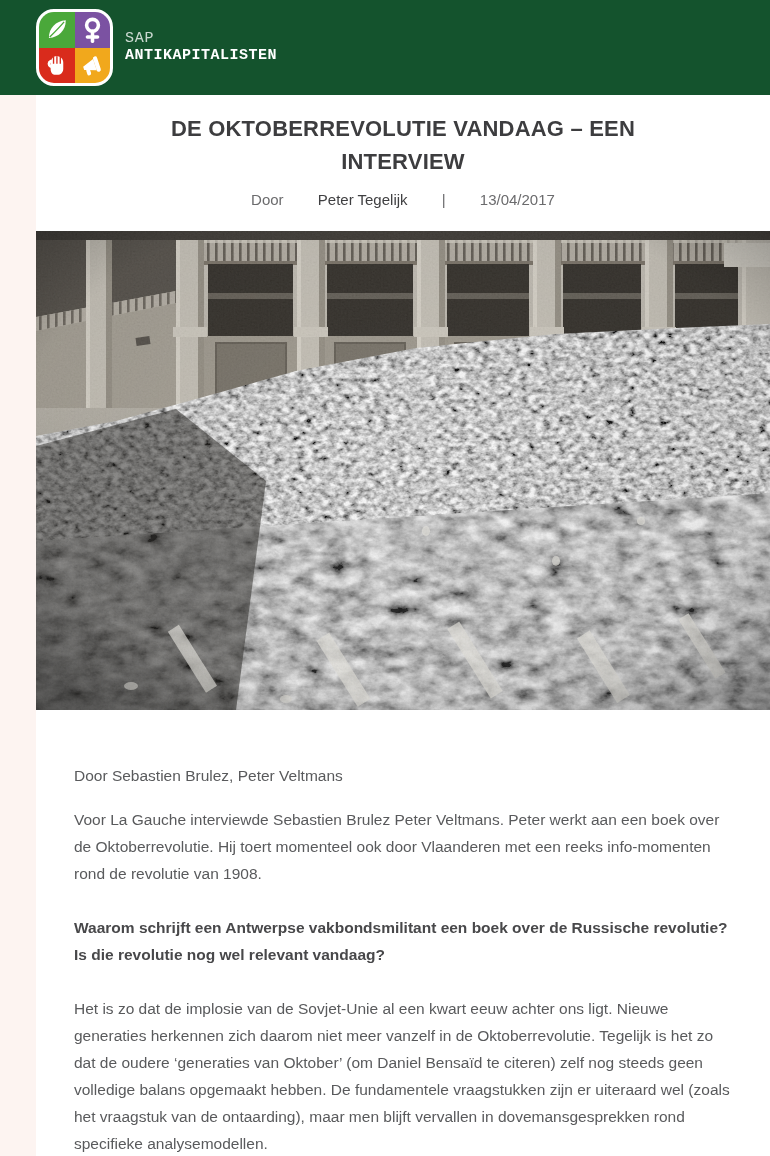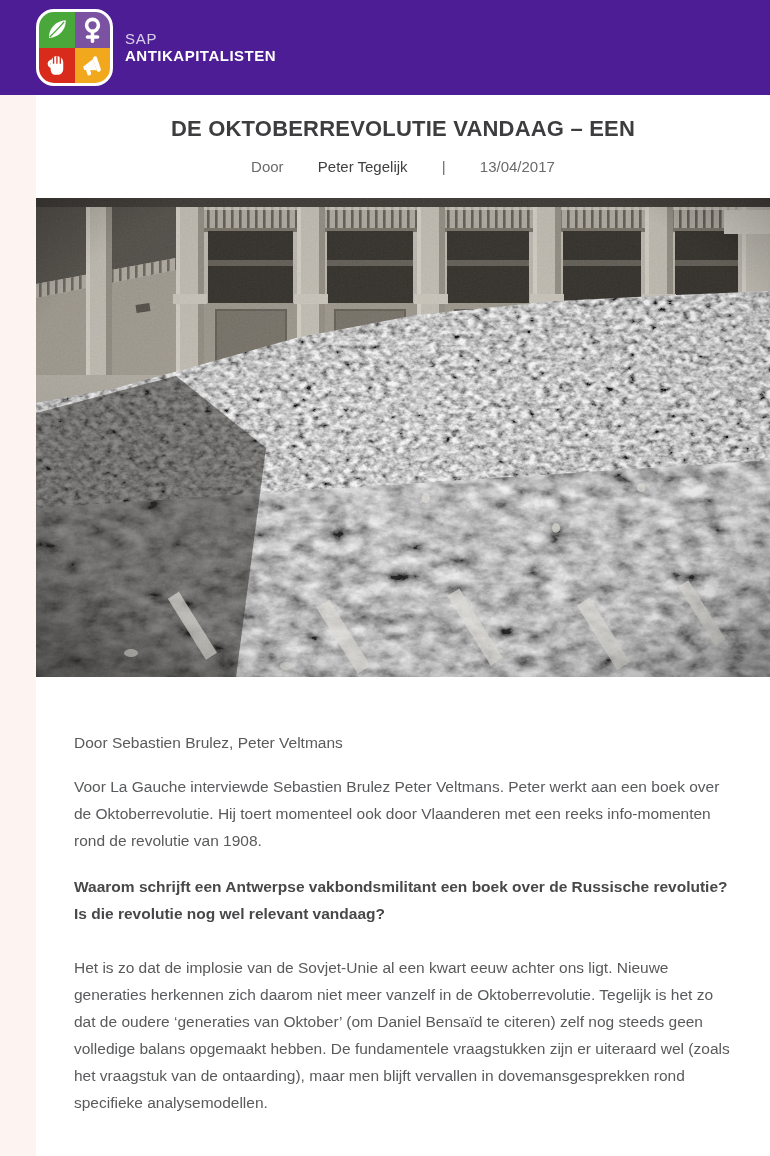--- a/index.html
+++ b/index.html
@@ -3,21 +3,21 @@
 <meta charset="utf-8">
 <style>
   html,body{margin:0;padding:0;}
   body{
     width:770px;height:1156px;overflow:hidden;
     background:#fdf4f1;
     font-family:"Liberation Sans", sans-serif;
     -webkit-font-smoothing:antialiased;
   }
   
-  .site-header{height:95px;background:#4c1d95;position:relative;}
+  .site-header{height:95px;background:#14532d;position:relative;font-family:Liberation Mono, monospace;}
   .logo-wrap{position:absolute;left:36px;top:9px;display:flex;align-items:center;cursor:pointer;}
   .logo-badge{
     width:77px;height:77px;box-sizing:border-box;border:3px solid #fff;border-radius:18px;
     overflow:hidden;display:grid;grid-template-columns:1fr 1fr;grid-template-rows:1fr 1fr;background:#fff;
   }
   .quad{display:flex;align-items:center;justify-content:center;}
   .quad svg{width:27px;height:27px;display:block;}
   .brand{display:flex;flex-direction:column;margin-left:12px;line-height:1.12;}
   .brand-top{color:rgba(255,255,255,.78);font-size:15px;letter-spacing:.8px;}
   .brand-bottom{color:#ffffff;font-size:15px;font-weight:700;letter-spacing:.5px;}
@@ -30,21 +30,21 @@
   .title span{display:block;}
   .byline{text-align:center;margin-top:11px;font-size:15px;line-height:21px;color:#6b6b6d;}
   .byline span{margin:0 15px;}
   .byline .author{color:#3f3f41;cursor:pointer;}
   
   .hero{margin:21px 0 0 0;padding:0;height:479px;width:100%;display:block;overflow:hidden;background:#8f8a80;}
   .hero svg{display:block;width:100%;height:479px;}
   
   .body-text{padding:44px 35px 30px 38px;font-size:15.5px;line-height:27px;color:#595a5c;}
   .body-text p{margin:8px 0 17px 0;}
-  .body-text p.bold{font-weight:700;color:#48484a;margin:19px 0 27px 0;}
+  .body-text p.bold{font-weight:700;color:#48484a;margin:27px 0 27px 0;}
 </style>
 </head>
 <body>
 
 <header class="site-header">
   <div class="logo-wrap">
     <div class="logo-badge">
       <div class="quad" style="background:#4aa83a">
         <svg viewBox="0 0 32 32">
             <path d="M7 26 C7 14 15 6 27 5 C27 17 19 25 7 26 Z" fill="#fff"></path>
@@ -78,20 +78,21 @@
     <div class="brand">
       <span class="brand-top">SAP</span>
       <span class="brand-bottom">ANTIKAPITALISTEN</span>
     </div>
   </div>
 </header>
 
 <main class="card">
   <h1 class="title">
     <span>DE OKTOBERREVOLUTIE VANDAAG – EEN</span>
+    <span>INTERVIEW</span>
   </h1>
 
   <div class="byline">
     <span>Door</span>
     <span class="author">Peter Tegelijk</span>
     <span>|</span>
     <span>13/04/2017</span>
   </div>
 
   <figure class="hero">

